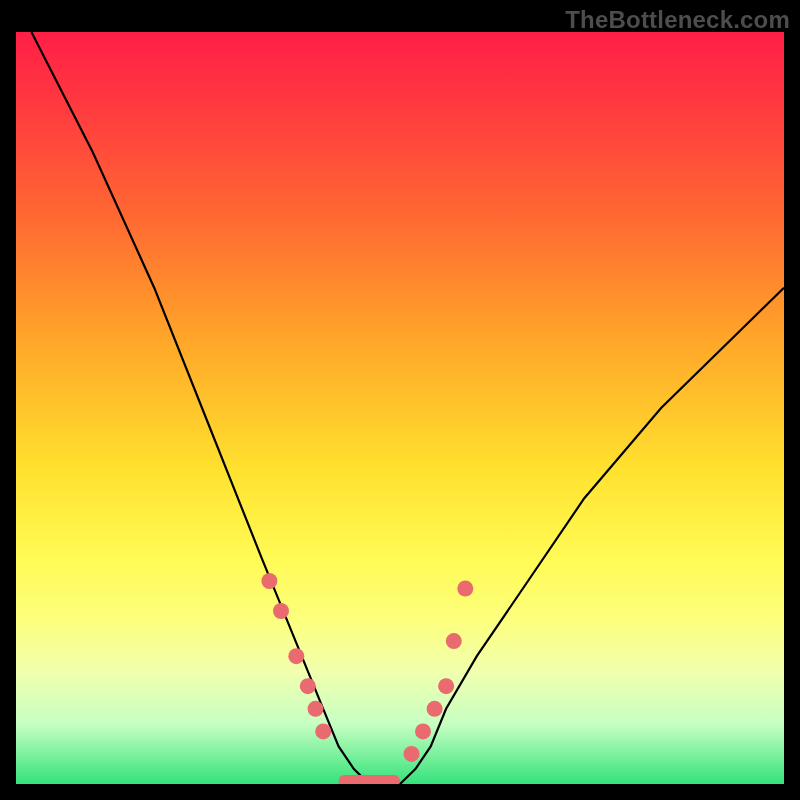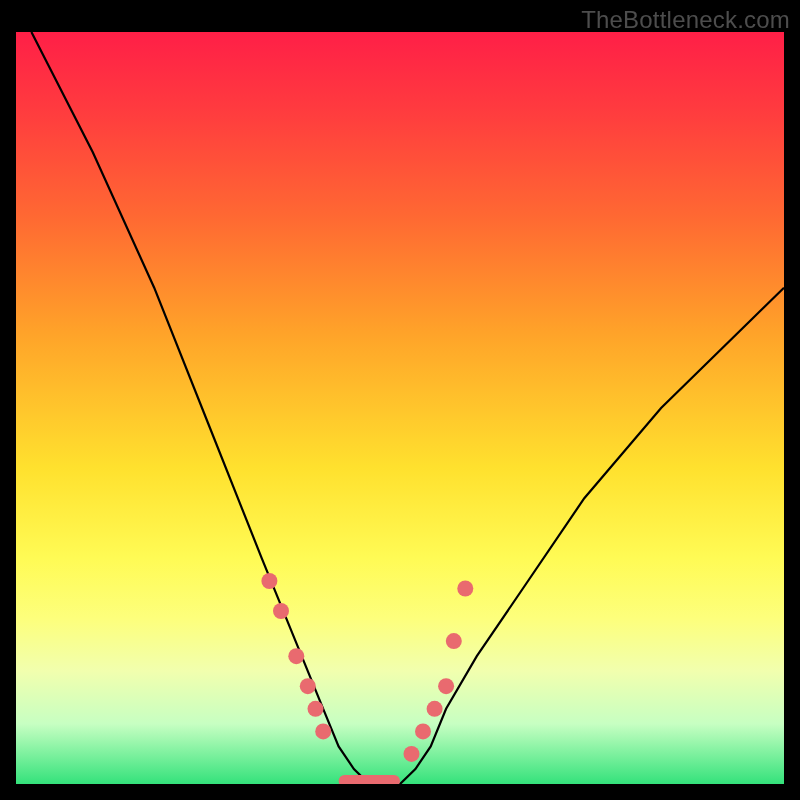--- a/index.html
+++ b/index.html
@@ -16,21 +16,21 @@
     width: 800px;
     height: 800px;
     background: #000;
   }
   .watermark {
     position: absolute;
     top: 6px;
     right: 10px;
     color: #4d4d4d;
     font-size: 24px;
-    font-weight: 400;
+    font-weight: 700;
     letter-spacing: 0.2px;
     z-index: 10;
     user-select: none;
   }
   .plot-area {
     position: absolute;
     left: 16px;
     top: 32px;
     width: 768px;
     height: 752px;

